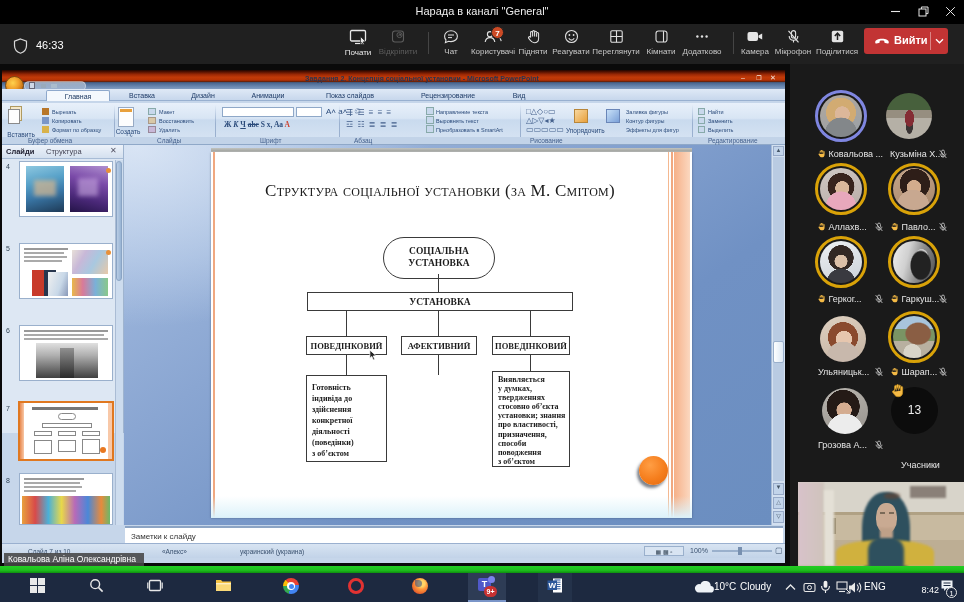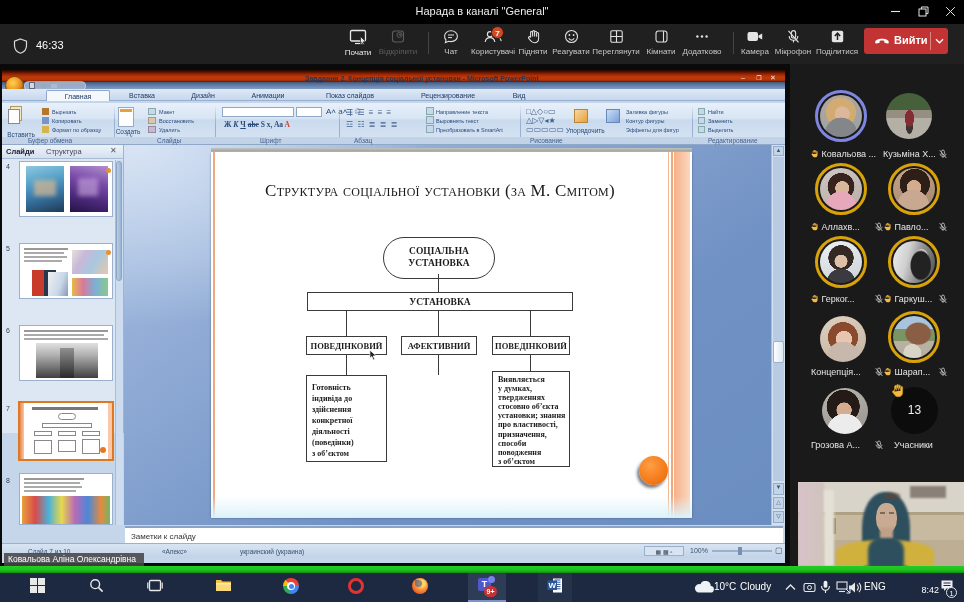--- a/index.html
+++ b/index.html
@@ -54,21 +54,21 @@
   
   #notesbar { left:123px; top:456px; width:658px; height:17px; background:#fff; border-top:2px solid #8ca4c4; }
   #statusbar { left:0; top:473px; width:783px; height:15px; background:linear-gradient(to bottom,#d8e4f2,#c2d3e8); border-top:1px solid #9ab0cf; }
 
   #presenter { left:4px; top:553px; width:140px; height:13px; background:rgba(70,70,70,.88); color:#fff; font-size:8.5px; line-height:13px; padding-left:4px; white-space:nowrap; }
   #greenbar { left:0; top:566px; width:964px; height:7px; background:linear-gradient(to bottom,#23cd23 0%,#1dc01d 60%,#0f8f0f 100%); }
 
   
   .av { position:absolute; border-radius:50%; overflow:hidden; }
   .ring { position:absolute; border-radius:50%; }
-  .pname { position:absolute; font-size:9px; color:#e6e6e6; white-space:nowrap; }
+  .pname { position:absolute; font-size:9px; color:#e6e6e6; white-space:nowrap;margin-left:7px; }
 
   
   #webcam { left:798px; top:482px; width:166px; height:84px; overflow:hidden; background:#cfc9bf; }
 
   
   #taskbar { left:0; top:573px; width:964px; height:29px; background:#1d2940; }
   .tbico { position:absolute; top:5px; }
   .trtext { position:absolute; color:#fff; font-size:10px; }
 </style>
 </head>
@@ -300,42 +300,42 @@
       </svg>
     <div class="pname" style="left:93px; top:230px;"><svg width="9" height="9" viewBox="0 0 15 15" style="vertical-align:-1px;">
           <path d="M4.6 8.5 V3.4 c0-.6.4-1 1-1 s1 .4 1 1 M6.6 7.5 V2.6 c0-.6.4-1 1-1 s1 .4 1 1 M8.6 7.5 V3.2 c0-.6.4-1 1-1 s1 .4 1 1 M10.6 7.8 V4.4 c0-.6.4-1 1-1 s1 .4 1 1 V9.4 c0 2.6-1.7 4.3-4.3 4.3 c-2.2 0-3.2-.8-4.2-2.6 L2.6 9.2 c-.3-.5-.1-1.1.4-1.4 c.5-.3 1.1-.1 1.4.4 l.2.3" fill="#f5ba45"></path>
         </svg> Гаркуш...</div>
     <svg class="abs" style="left:148px; top:230px;" width="10" height="10" viewBox="0 0 15 15">
         <rect x="5.4" y="1.6" width="4.2" height="7.4" rx="2.1" fill="none" stroke="#b8b8b8" stroke-width="1.4"></rect>
         <path d="M3.2 7 c0 2.5 1.8 4.2 4.3 4.2 c2.5 0 4.3-1.7 4.3-4.2 M7.5 11.4 v2" fill="none" stroke="#b8b8b8" stroke-width="1.4"></path>
         <path d="M2.5 1.8 L12.5 13.4" stroke="#b8b8b8" stroke-width="1.5"></path>
       </svg>
 
-    <div class="pname" style="left:21px; top:303px;">Концепція...</div>
+    <div class="pname" style="left:21px; top:303px;">Ульяницьк...</div>
     <svg class="abs" style="left:84px; top:303px;" width="10" height="10" viewBox="0 0 15 15">
         <rect x="5.4" y="1.6" width="4.2" height="7.4" rx="2.1" fill="none" stroke="#b8b8b8" stroke-width="1.4"></rect>
         <path d="M3.2 7 c0 2.5 1.8 4.2 4.3 4.2 c2.5 0 4.3-1.7 4.3-4.2 M7.5 11.4 v2" fill="none" stroke="#b8b8b8" stroke-width="1.4"></path>
         <path d="M2.5 1.8 L12.5 13.4" stroke="#b8b8b8" stroke-width="1.5"></path>
       </svg>
     <div class="pname" style="left:93px; top:303px;"><svg width="9" height="9" viewBox="0 0 15 15" style="vertical-align:-1px;">
           <path d="M4.6 8.5 V3.4 c0-.6.4-1 1-1 s1 .4 1 1 M6.6 7.5 V2.6 c0-.6.4-1 1-1 s1 .4 1 1 M8.6 7.5 V3.2 c0-.6.4-1 1-1 s1 .4 1 1 M10.6 7.8 V4.4 c0-.6.4-1 1-1 s1 .4 1 1 V9.4 c0 2.6-1.7 4.3-4.3 4.3 c-2.2 0-3.2-.8-4.2-2.6 L2.6 9.2 c-.3-.5-.1-1.1.4-1.4 c.5-.3 1.1-.1 1.4.4 l.2.3" fill="#f5ba45"></path>
         </svg> Шарап...</div>
     <svg class="abs" style="left:148px; top:303px;" width="10" height="10" viewBox="0 0 15 15">
         <rect x="5.4" y="1.6" width="4.2" height="7.4" rx="2.1" fill="none" stroke="#b8b8b8" stroke-width="1.4"></rect>
         <path d="M3.2 7 c0 2.5 1.8 4.2 4.3 4.2 c2.5 0 4.3-1.7 4.3-4.2 M7.5 11.4 v2" fill="none" stroke="#b8b8b8" stroke-width="1.4"></path>
         <path d="M2.5 1.8 L12.5 13.4" stroke="#b8b8b8" stroke-width="1.5"></path>
       </svg>
 
     <div class="pname" style="left:21px; top:376px;">Грозова А...</div>
     <svg class="abs" style="left:84px; top:376px;" width="10" height="10" viewBox="0 0 15 15">
         <rect x="5.4" y="1.6" width="4.2" height="7.4" rx="2.1" fill="none" stroke="#b8b8b8" stroke-width="1.4"></rect>
         <path d="M3.2 7 c0 2.5 1.8 4.2 4.3 4.2 c2.5 0 4.3-1.7 4.3-4.2 M7.5 11.4 v2" fill="none" stroke="#b8b8b8" stroke-width="1.4"></path>
         <path d="M2.5 1.8 L12.5 13.4" stroke="#b8b8b8" stroke-width="1.5"></path>
       </svg>
-    <div class="pname" style="left:104px; top:376px;">Учасники</div>
+    <div class="pname" style="left:104px; top:396px;">Учасники</div>
   </div>
 
   <div id="ppt" class="abs">
     <div id="ppt-titlebar" class="abs"></div>
     <div id="orb" class="abs"></div>
     <div id="ppt-title" class="abs">Завдання 2. Концепція соціальної установки - Microsoft PowerPoint</div>
     <div class="abs" style="left:736px; top:4px; width:10px; height:8px; color:#f5e8e0; font-size:7px; text-align:center; line-height:8px;">–</div>
     <div class="abs" style="left:752px; top:4px; width:10px; height:8px; color:#f5e8e0; font-size:6px; text-align:center; line-height:8px;">❐</div>
     <div class="abs" style="left:766px; top:4px; width:10px; height:8px; color:#f5e8e0; font-size:7px; text-align:center; line-height:8px;">✕</div>
     <div class="abs" style="left:22px; top:11px; width:62px; height:10px; border-radius:5px; background:linear-gradient(to bottom,rgba(255,255,255,.5),rgba(255,255,255,.18)); border:1px solid rgba(255,255,255,.4);"></div>

